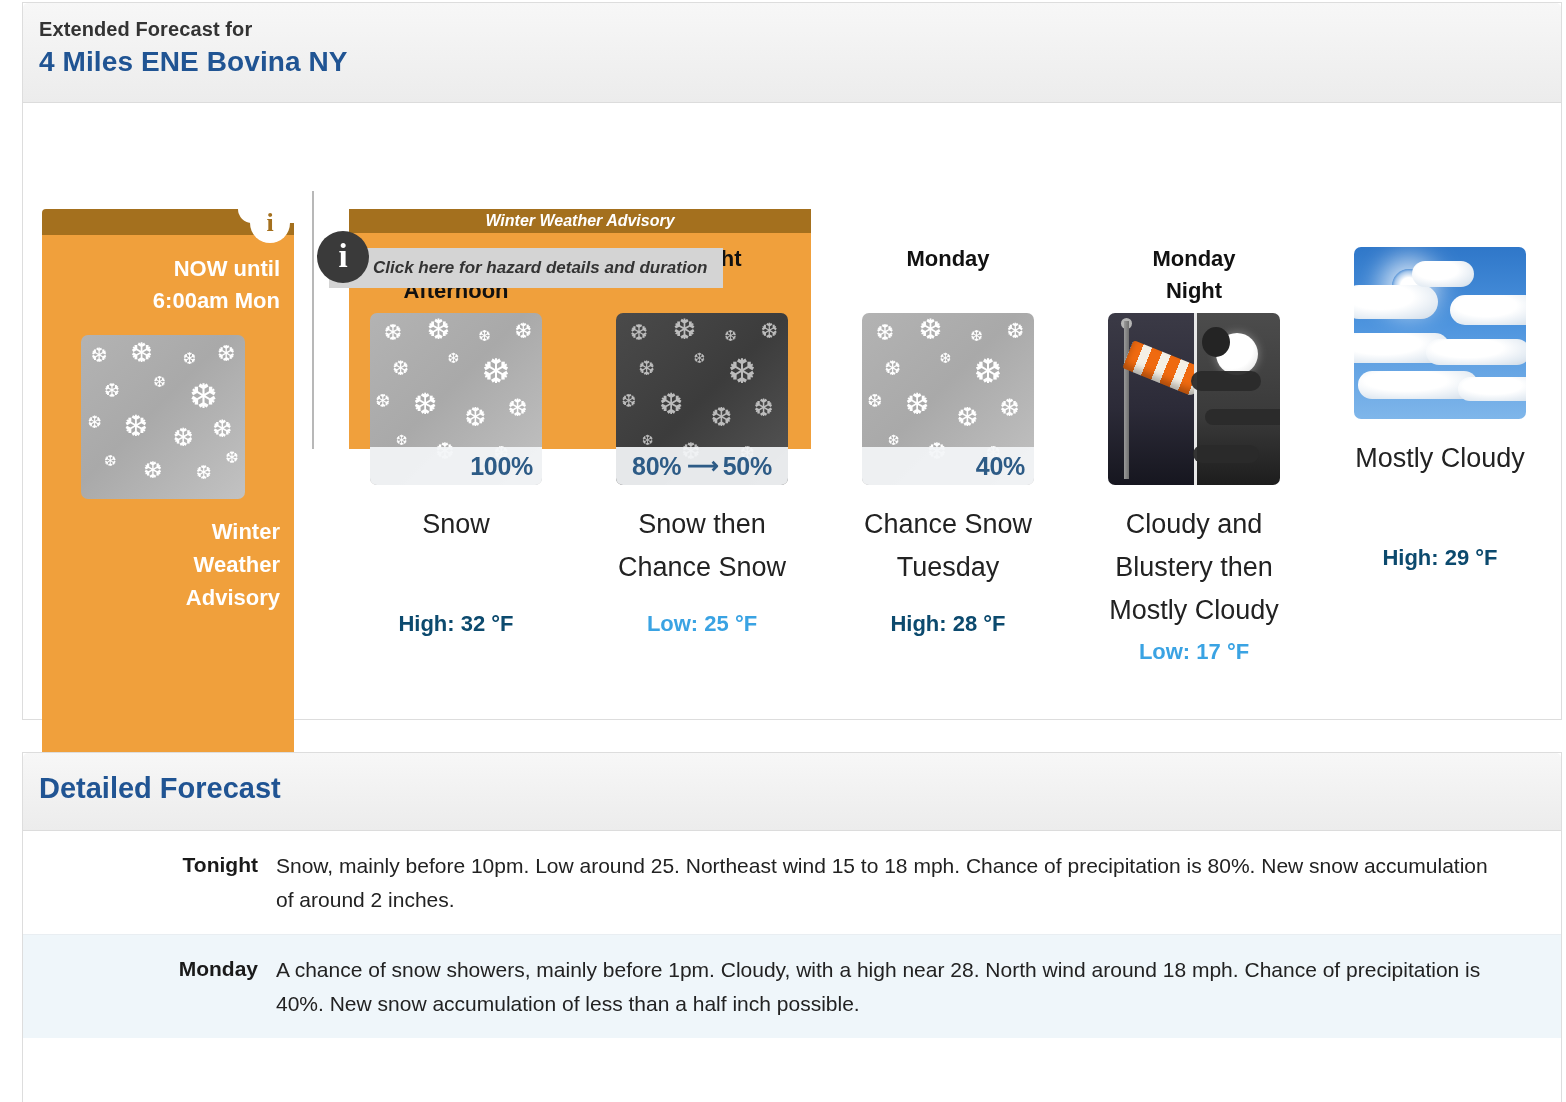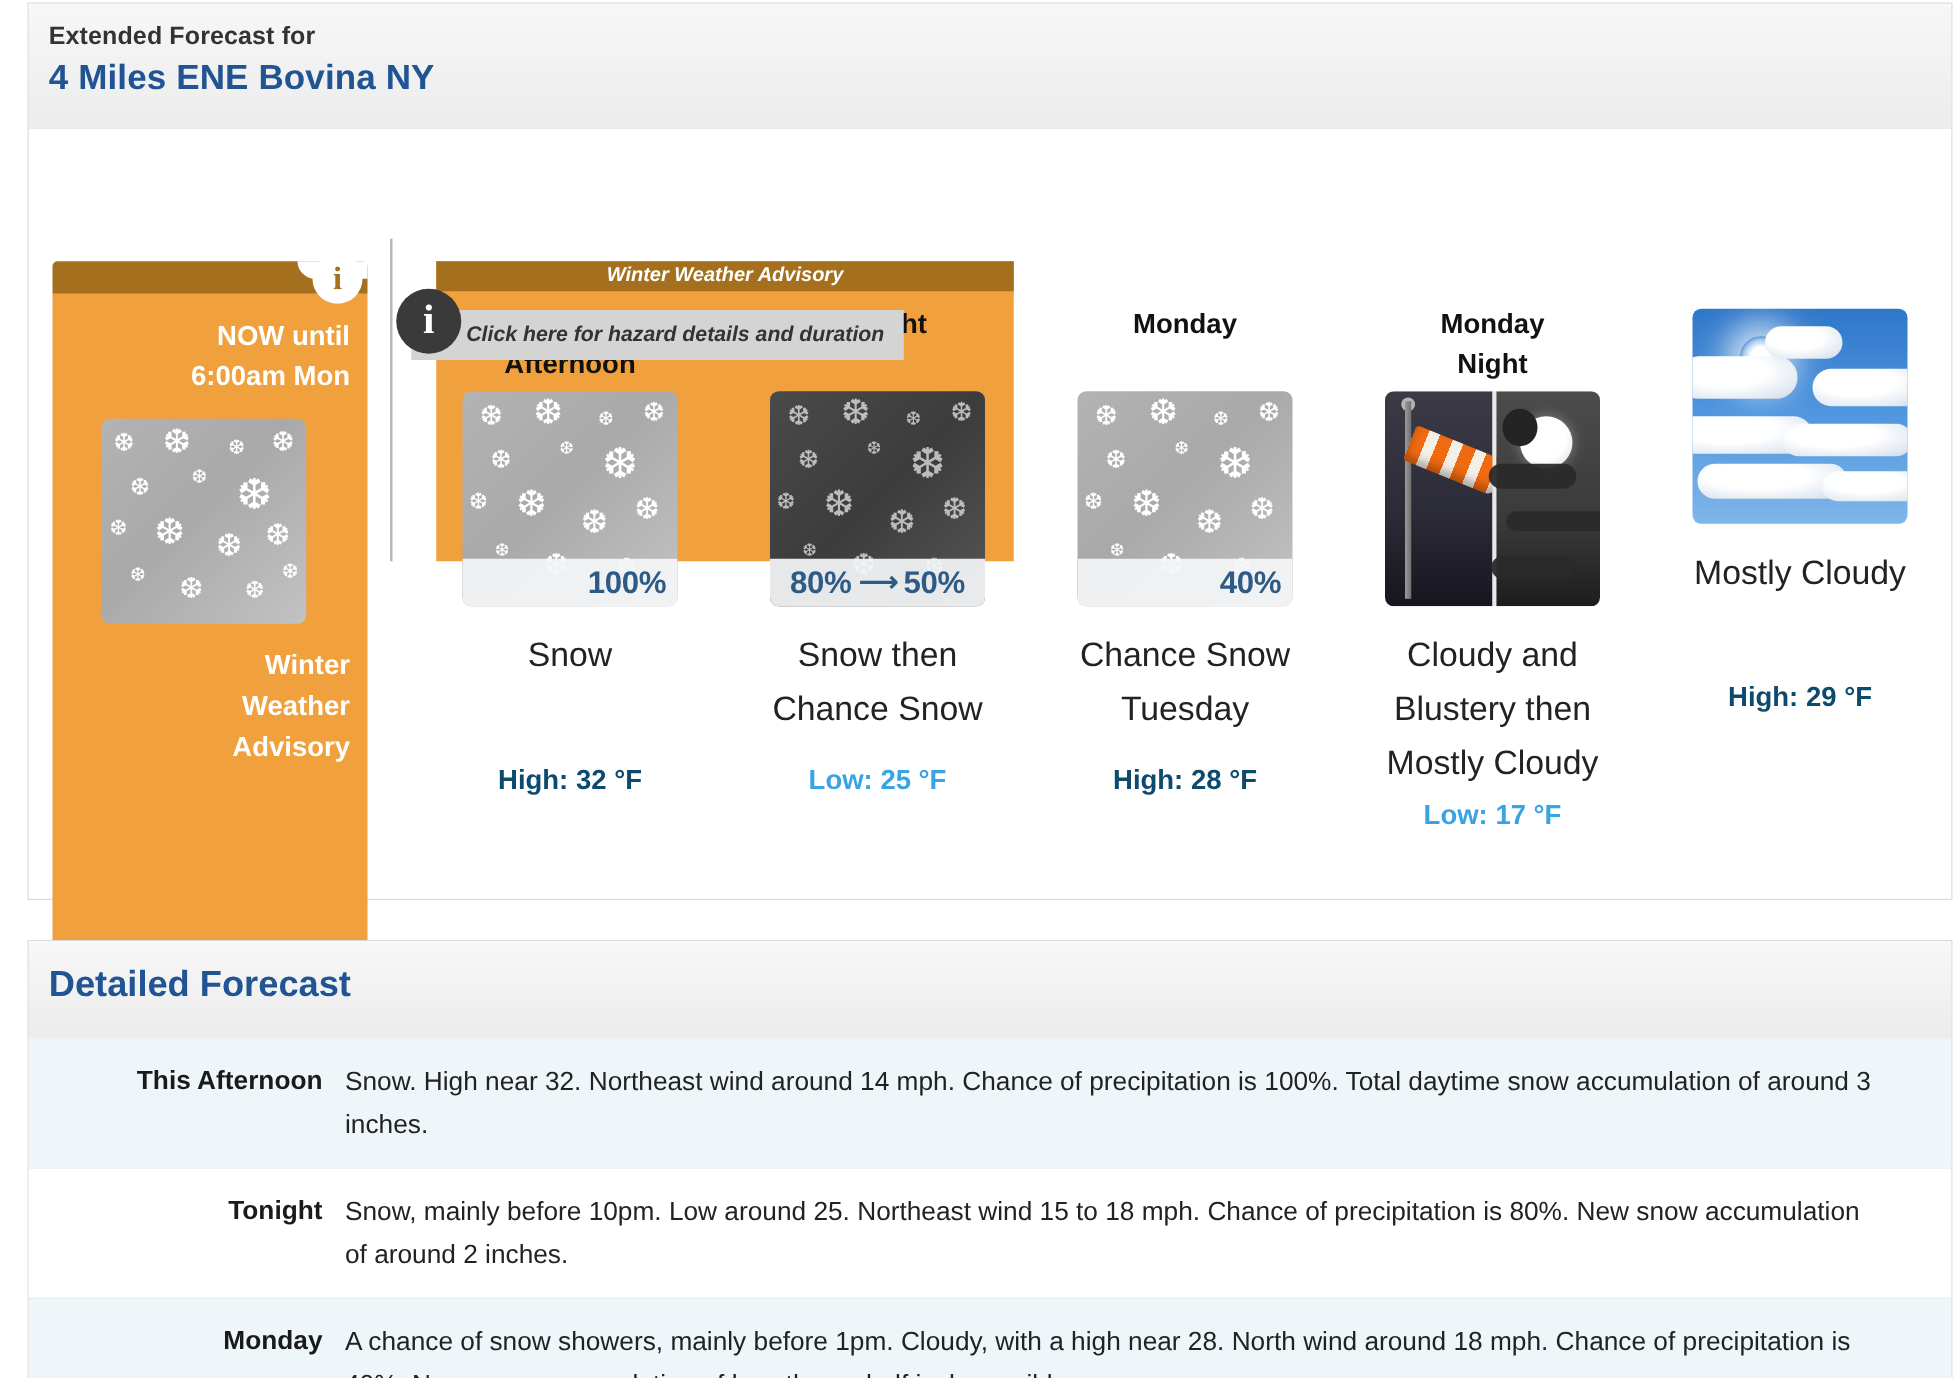--- a/index.html
+++ b/index.html
@@ -585,24 +585,20 @@
     </div>
   </div>
 </div>
 
 <div class="panel" id="detailed-panel">
   <div class="panel-head" id="detailed-head">
     <div id="detailed-title">Detailed Forecast</div>
   </div>
   <div id="detail-rows">
 
-    <div class="drow alt">
-      <div class="dlabel">This Afternoon</div>
-      <div class="dtext">Snow. High near 32. Northeast wind around 14 mph. Chance of precipitation is 100%. Total daytime snow accumulation of around 3 inches.</div>
-    </div>
 
     <div class="drow plain">
       <div class="dlabel">Tonight</div>
       <div class="dtext">Snow, mainly before 10pm. Low around 25. Northeast wind 15 to 18 mph. Chance of precipitation is 80%. New snow accumulation of around 2 inches.</div>
     </div>
 
     <div class="drow alt">
       <div class="dlabel">Monday</div>
       <div class="dtext">A chance of snow showers, mainly before 1pm. Cloudy, with a high near 28. North wind around 18 mph. Chance of precipitation is 40%. New snow accumulation of less than a half inch possible.</div>
     </div>

